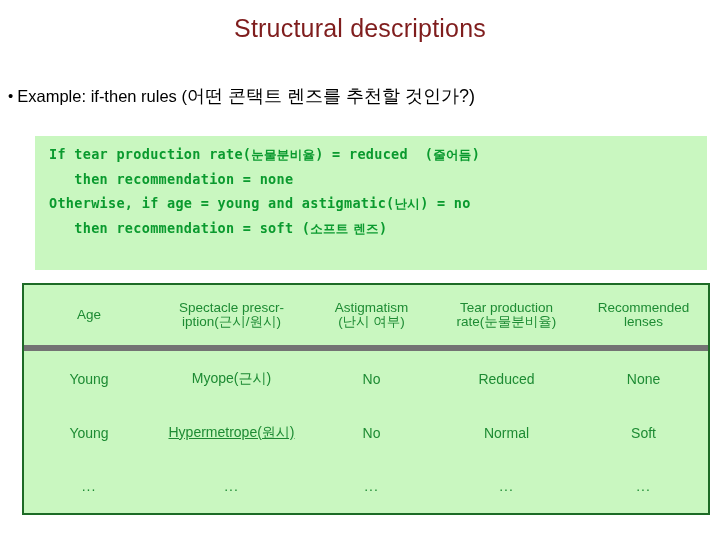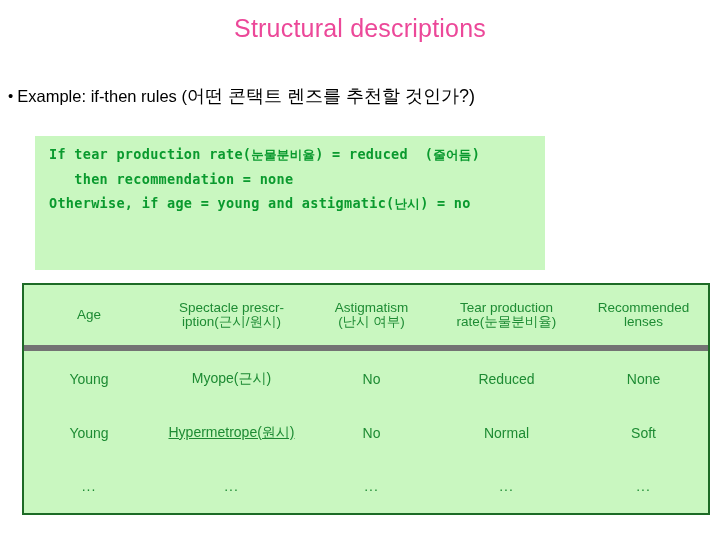--- a/index.html
+++ b/index.html
@@ -17,21 +17,21 @@
 
   
   .slide-title {
     position: absolute;
     left: 0;
     top: 14px;
     width: 720px;
     text-align: center;
     font-size: 25px;
     font-weight: 400;
-    color: #ec4899;
+    color: #7f1d1d;
     letter-spacing: 0.2px;
     white-space: nowrap;
   }
 
   
   .bullet-line {
     position: absolute;
     left: 8px;
     top: 86px;
     font-size: 17px;
@@ -46,21 +46,21 @@
     margin-right: 4px;
   }
   .bullet-en { font-size: 16.5px; }
   .bullet-ko { font-size: 18px; margin-top: 10px; }
 
   
   .rule-block {
     position: absolute;
     left: 35px;
     top: 136px;
-    width: 510px;
+    width: 672px;
     height: 134px;
     background: #c9f7c0;
     box-sizing: border-box;
     padding: 6px 0 0 0;
   }
   .rule-line {
     font-family: "DejaVu Sans Mono", "Liberation Mono", monospace;
     font-size: 13.5px;
     font-weight: bold;
     color: #0a9a2e;
@@ -136,20 +136,21 @@
 </div>
 
 <div class="rule-block">
 
   <div class="rule-line"><span>If tear production rate(</span><span class="ko">눈물분비율</span><span>) = reduced  (</span><span class="ko">줄어듬</span><span>)</span></div>
 
   <div class="rule-line"><span>   then recommendation = none</span></div>
 
   <div class="rule-line"><span>Otherwise, if age = young and astigmatic(</span><span class="ko">난시</span><span>) = no</span></div>
 
+  <div class="rule-line"><span>   then recommendation = soft (</span><span class="ko">소프트 렌즈</span><span>)</span></div>
 
 </div>
 
 <div class="lens-table-wrap">
   <table class="lens-table">
     <colgroup>
       <col class="c0">
         <col class="c1">
         <col class="c2">
         <col class="c3">

